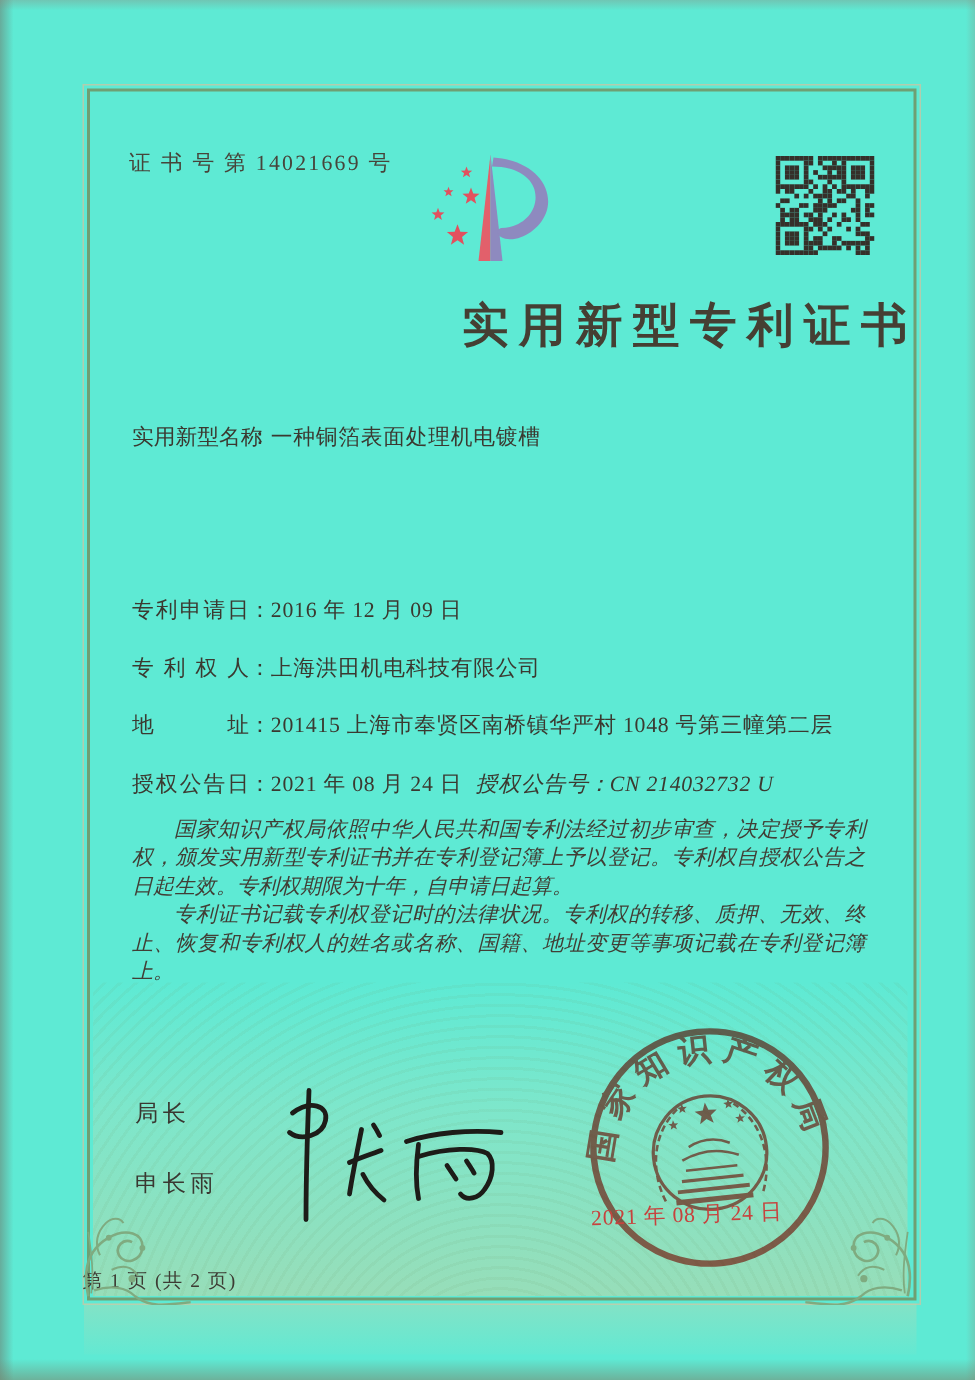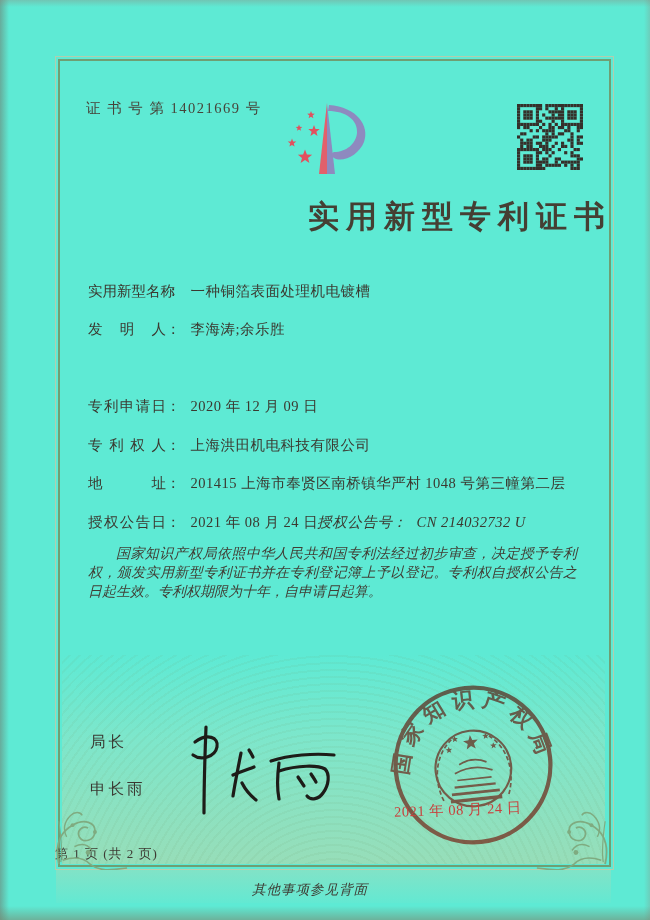--- a/index.html
+++ b/index.html
@@ -34,21 +34,21 @@
   .qr svg{width:100%;height:100%;fill:#35302a;}
 
   .logo{position:absolute;left:280px;top:100px;width:92px;height:78px;}
 
   .title{position:absolute;left:55px;top:196px;width:557px;text-align:right;
     font-size:31px;font-weight:600;letter-spacing:7px;text-indent:7px;color:#453f33;}
 
   .frow{position:absolute;left:88px;width:505px;height:22px;font-size:14.5px;white-space:nowrap;color:#3b3930;}
   .flabel{display:inline-block;width:78px;text-align:justify;text-align-last:justify;vertical-align:top;}
   .fcolon{display:inline-block;}
-  .fvalue{display:inline-block;margin-left:10px;letter-spacing:.5px;}
+  .fvalue{display:inline-block;margin-left:0;letter-spacing:.5px;}
   .fpair2{position:absolute;left:229px;top:0;font-style:italic;}
 
   .paras{position:absolute;left:88px;top:544px;width:489px;font-size:14px;line-height:19px;
     text-align:justify;color:#413e35;font-style:italic;}
   .paras p{margin:0;text-indent:2em;}
 
   .signer-title{position:absolute;left:90px;top:732px;font-size:15.5px;letter-spacing:3px;color:#3a3831;}
   .signer-name{position:absolute;left:90px;top:779px;font-size:15.5px;letter-spacing:3px;color:#3a3831;text-align:center;}
 
   .signature{position:absolute;left:183px;top:723px;width:160px;height:95px;}
@@ -335,41 +335,39 @@
     <polygon class="star" fill="#e2505e" points="19.0,24.5 19.9,26.8 22.3,26.9 20.4,28.5 21.1,30.8 19.0,29.5 16.9,30.8 17.6,28.5 15.7,26.9 18.1,26.8"></polygon>
     <polygon class="star" fill="#e2505e" points="12.0,38.5 13.1,41.5 16.3,41.6 13.8,43.6 14.6,46.6 12.0,44.9 9.4,46.6 10.2,43.6 7.7,41.6 10.9,41.5"></polygon>
     <polygon class="star" fill="#e2505e" points="25.0,49.5 26.9,54.5 32.1,54.7 28.0,58.0 29.4,63.1 25.0,60.1 20.6,63.1 22.0,58.0 17.9,54.7 23.1,54.5"></polygon>
   </svg>
 
   <div class="title">实用新型专利证书</div>
 
   <div class="frow" style="top:282px">
     <span class="flabel">实用新型名称</span><span class="fcolon">：</span><span class="fvalue">一种铜箔表面处理机电镀槽</span>
   </div>
-  <div class="frow" style="top:320px">
-    <span class="flabel">发明人</span><span class="fcolon">：</span><span class="fvalue">李海涛;余乐胜</span>
-  </div>
   <div class="frow" style="top:397px">
-    <span class="flabel">专利申请日</span><span class="fcolon">：</span><span class="fvalue">2020 年 12 月 09 日</span>
+    <span class="flabel">专利申请日</span><span class="fcolon">：</span><span class="fvalue">2016 年 12 月 09 日</span>
   </div>
   <div class="frow" style="top:436px">
     <span class="flabel">专利权人</span><span class="fcolon">：</span><span class="fvalue">上海洪田机电科技有限公司</span>
   </div>
   <div class="frow" style="top:474px">
     <span class="flabel">地址</span><span class="fcolon">：</span><span class="fvalue">201415 上海市奉贤区南桥镇华严村 1048 号第三幢第二层</span>
   </div>
   <div class="frow" style="top:513px">
     <span class="flabel">授权公告日</span><span class="fcolon">：</span><span class="fvalue">2021 年 08 月 24 日</span>
     <span class="fpair2">
       <span class="flabel" style="width:75px">授权公告号</span><span class="fcolon">：</span><span class="fvalue">CN 214032732 U</span>
     </span>
   </div>
 
   <div class="paras">
     <p>国家知识产权局依照中华人民共和国专利法经过初步审查，决定授予专利权，颁发实用新型专利证书并在专利登记簿上予以登记。专利权自授权公告之日起生效。专利权期限为十年，自申请日起算。</p>
+    <p>专利证书记载专利权登记时的法律状况。专利权的转移、质押、无效、终止、恢复和专利权人的姓名或名称、国籍、地址变更等事项记载在专利登记簿上。</p>
   </div>
 
   <div class="signer-title">局长</div>
   <div class="signer-name">申长雨</div>
 
   <svg class="signature" viewBox="0 0 160 95">
     <path d="M 23,4 C 22,30 21,58 21,90"></path>
     <path d="M 12,19 C 24,10 36,14 34,24 C 32,34 18,38 10,32"></path>
     <path d="M 58,30 C 55,45 52,60 50,73"></path>
     <path d="M 50,52 C 59,48 66,46 71,44"></path>
@@ -402,21 +400,20 @@
       <path class="stroke" d="M 72,132 h 56" stroke-width="3"></path>
       <path class="stroke" d="M 70,140 h 60" stroke-width="4"></path>
       <path class="stroke" d="M 62,138 C 52,112 58,84 78,68" stroke-width="2" stroke-dasharray="5 3"></path>
       <path class="stroke" d="M 138,138 C 148,112 142,84 122,68" stroke-width="2" stroke-dasharray="5 3"></path>
     </g>
   </svg>
 
   <div class="seal-date">2021 年 08 月 24 日</div>
 
   <div class="page-info">第 1 页 (共 2 页)</div>
-  <div class="back-note">其他事项参见背面</div>
 
   <svg class="ornament orn-left" viewBox="0 0 80 80">
     <path d="M 6,74 C 2,56 6,42 20,34 C 32,27 44,31 43,41 C 42,50 31,53 27,46 C 24,40 30,34 36,37" stroke-width="1.8"></path>
     <path d="M 10,70 C 22,66 32,68 38,74 C 48,82 60,80 76,78" stroke-width="1.6"></path>
     <path d="M 22,56 C 30,52 36,54 40,60" stroke-width="1.4"></path>
     <path d="M 14,46 C 10,38 12,30 18,24 C 22,20 28,20 30,24" stroke-width="1.4"></path>
     <path d="M 8,72 C 10,58 8,44 6,30" stroke-width="1.2"></path>
     <circle cx="20" cy="34" r="2"></circle>
       <circle cx="43" cy="41" r="2"></circle>
       <circle cx="36" cy="62" r="2.5"></circle>

